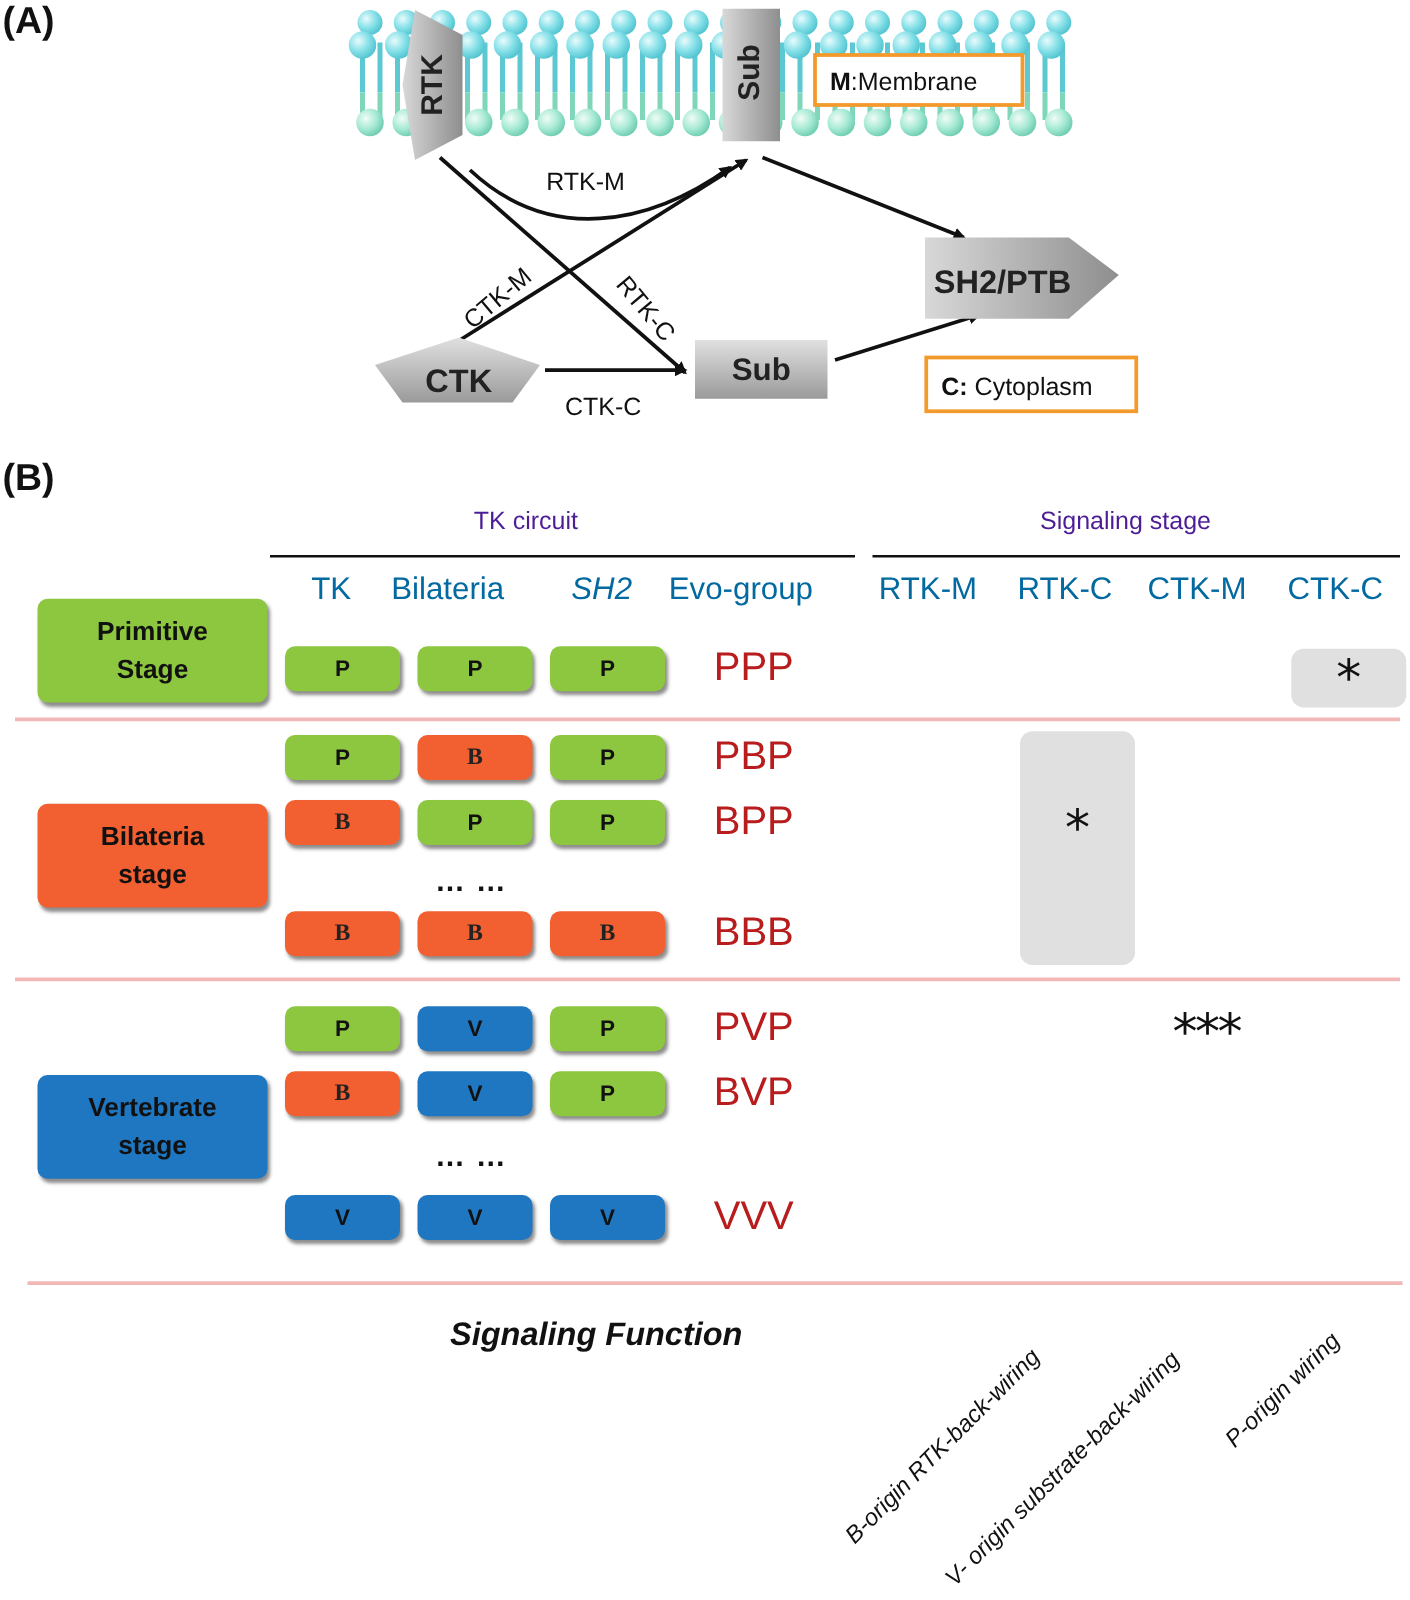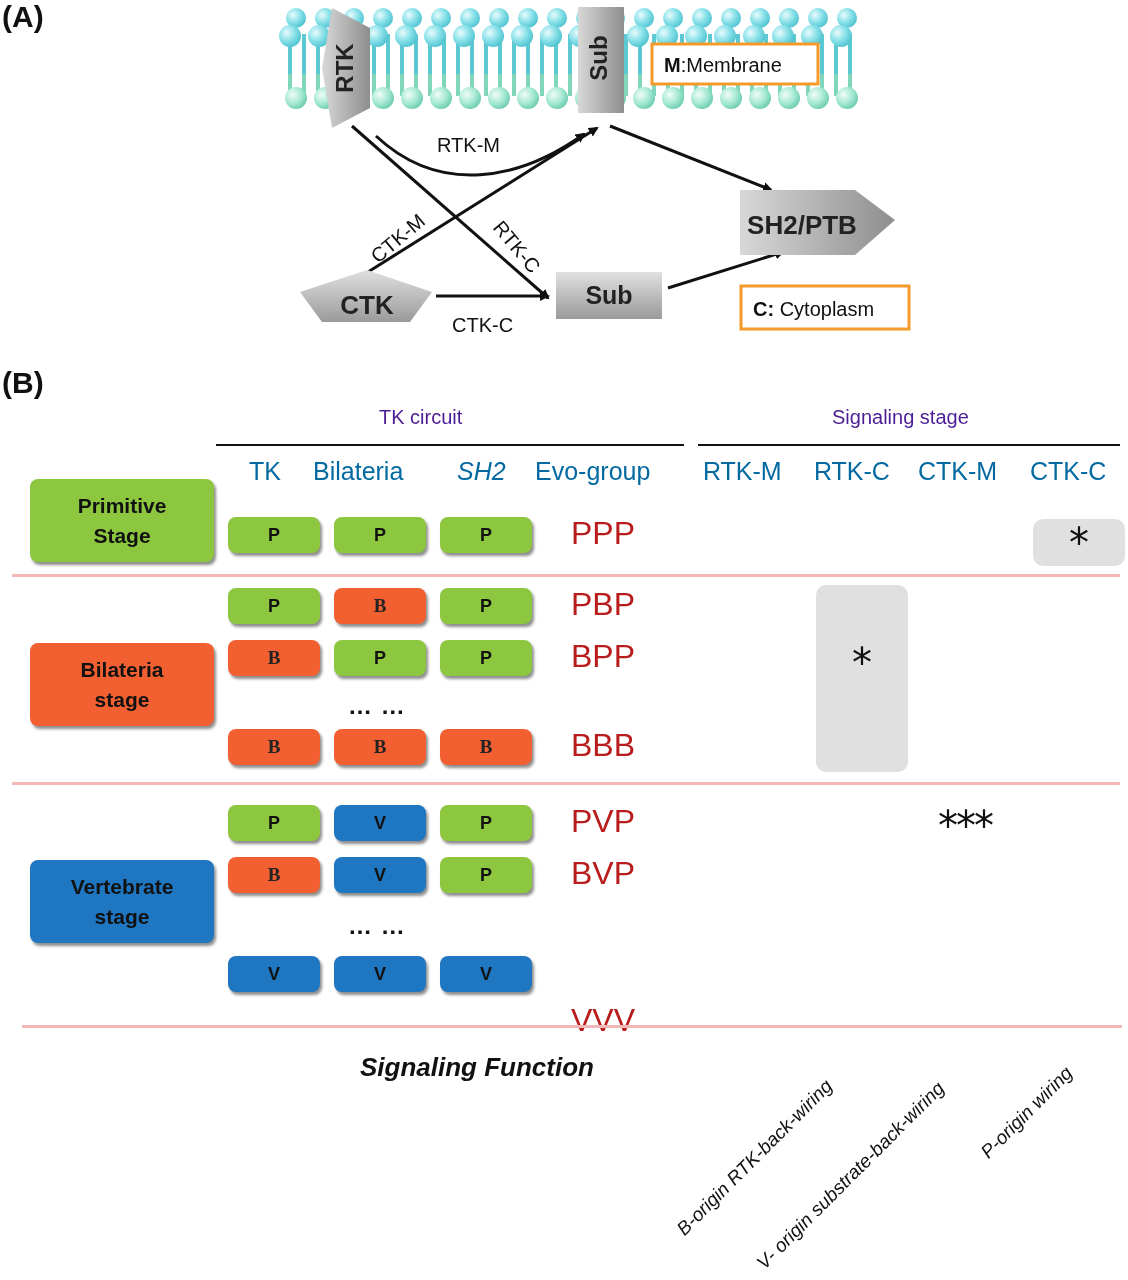--- a/index.html
+++ b/index.html
@@ -305,21 +305,21 @@
     <div class="abs chip V" style="left: 334px; top: 805px;">V</div>
     <div class="abs chip P" style="left: 440px; top: 805px;">P</div>
     <div class="abs evo" style="left: 571px; top: 803px;">PVP</div>
     <div class="abs chip B" style="left: 228px; top: 857px;">B</div>
     <div class="abs chip V" style="left: 334px; top: 857px;">V</div>
     <div class="abs chip P" style="left: 440px; top: 857px;">P</div>
     <div class="abs evo" style="left: 571px; top: 855px;">BVP</div>
     <div class="abs chip V" style="left: 228px; top: 956px;">V</div>
     <div class="abs chip V" style="left: 334px; top: 956px;">V</div>
     <div class="abs chip V" style="left: 440px; top: 956px;">V</div>
-    <div class="abs evo" style="left: 571px; top: 954px; margin-top: 48px;">VVV</div>
+    <div class="abs evo" style="left: 571px; top: 954px;">VVV</div>
   </div>
 
 <div class="abs dots" style="left:348px; top:692px;">… …</div>
 <div class="abs dots" style="left:348px; top:912px;">… …</div>
 
 <div class="abs sep" style="left:12px; top:574px; width:1108px;"></div>
 <div class="abs sep" style="left:12px; top:782px; width:1108px;"></div>
 <div class="abs sep" style="left:22px; top:1025px; width:1100px;"></div>
 
 <div class="abs star-box" style="left:1033px; top:519px; width:92px; height:47px; align-items:center;">

